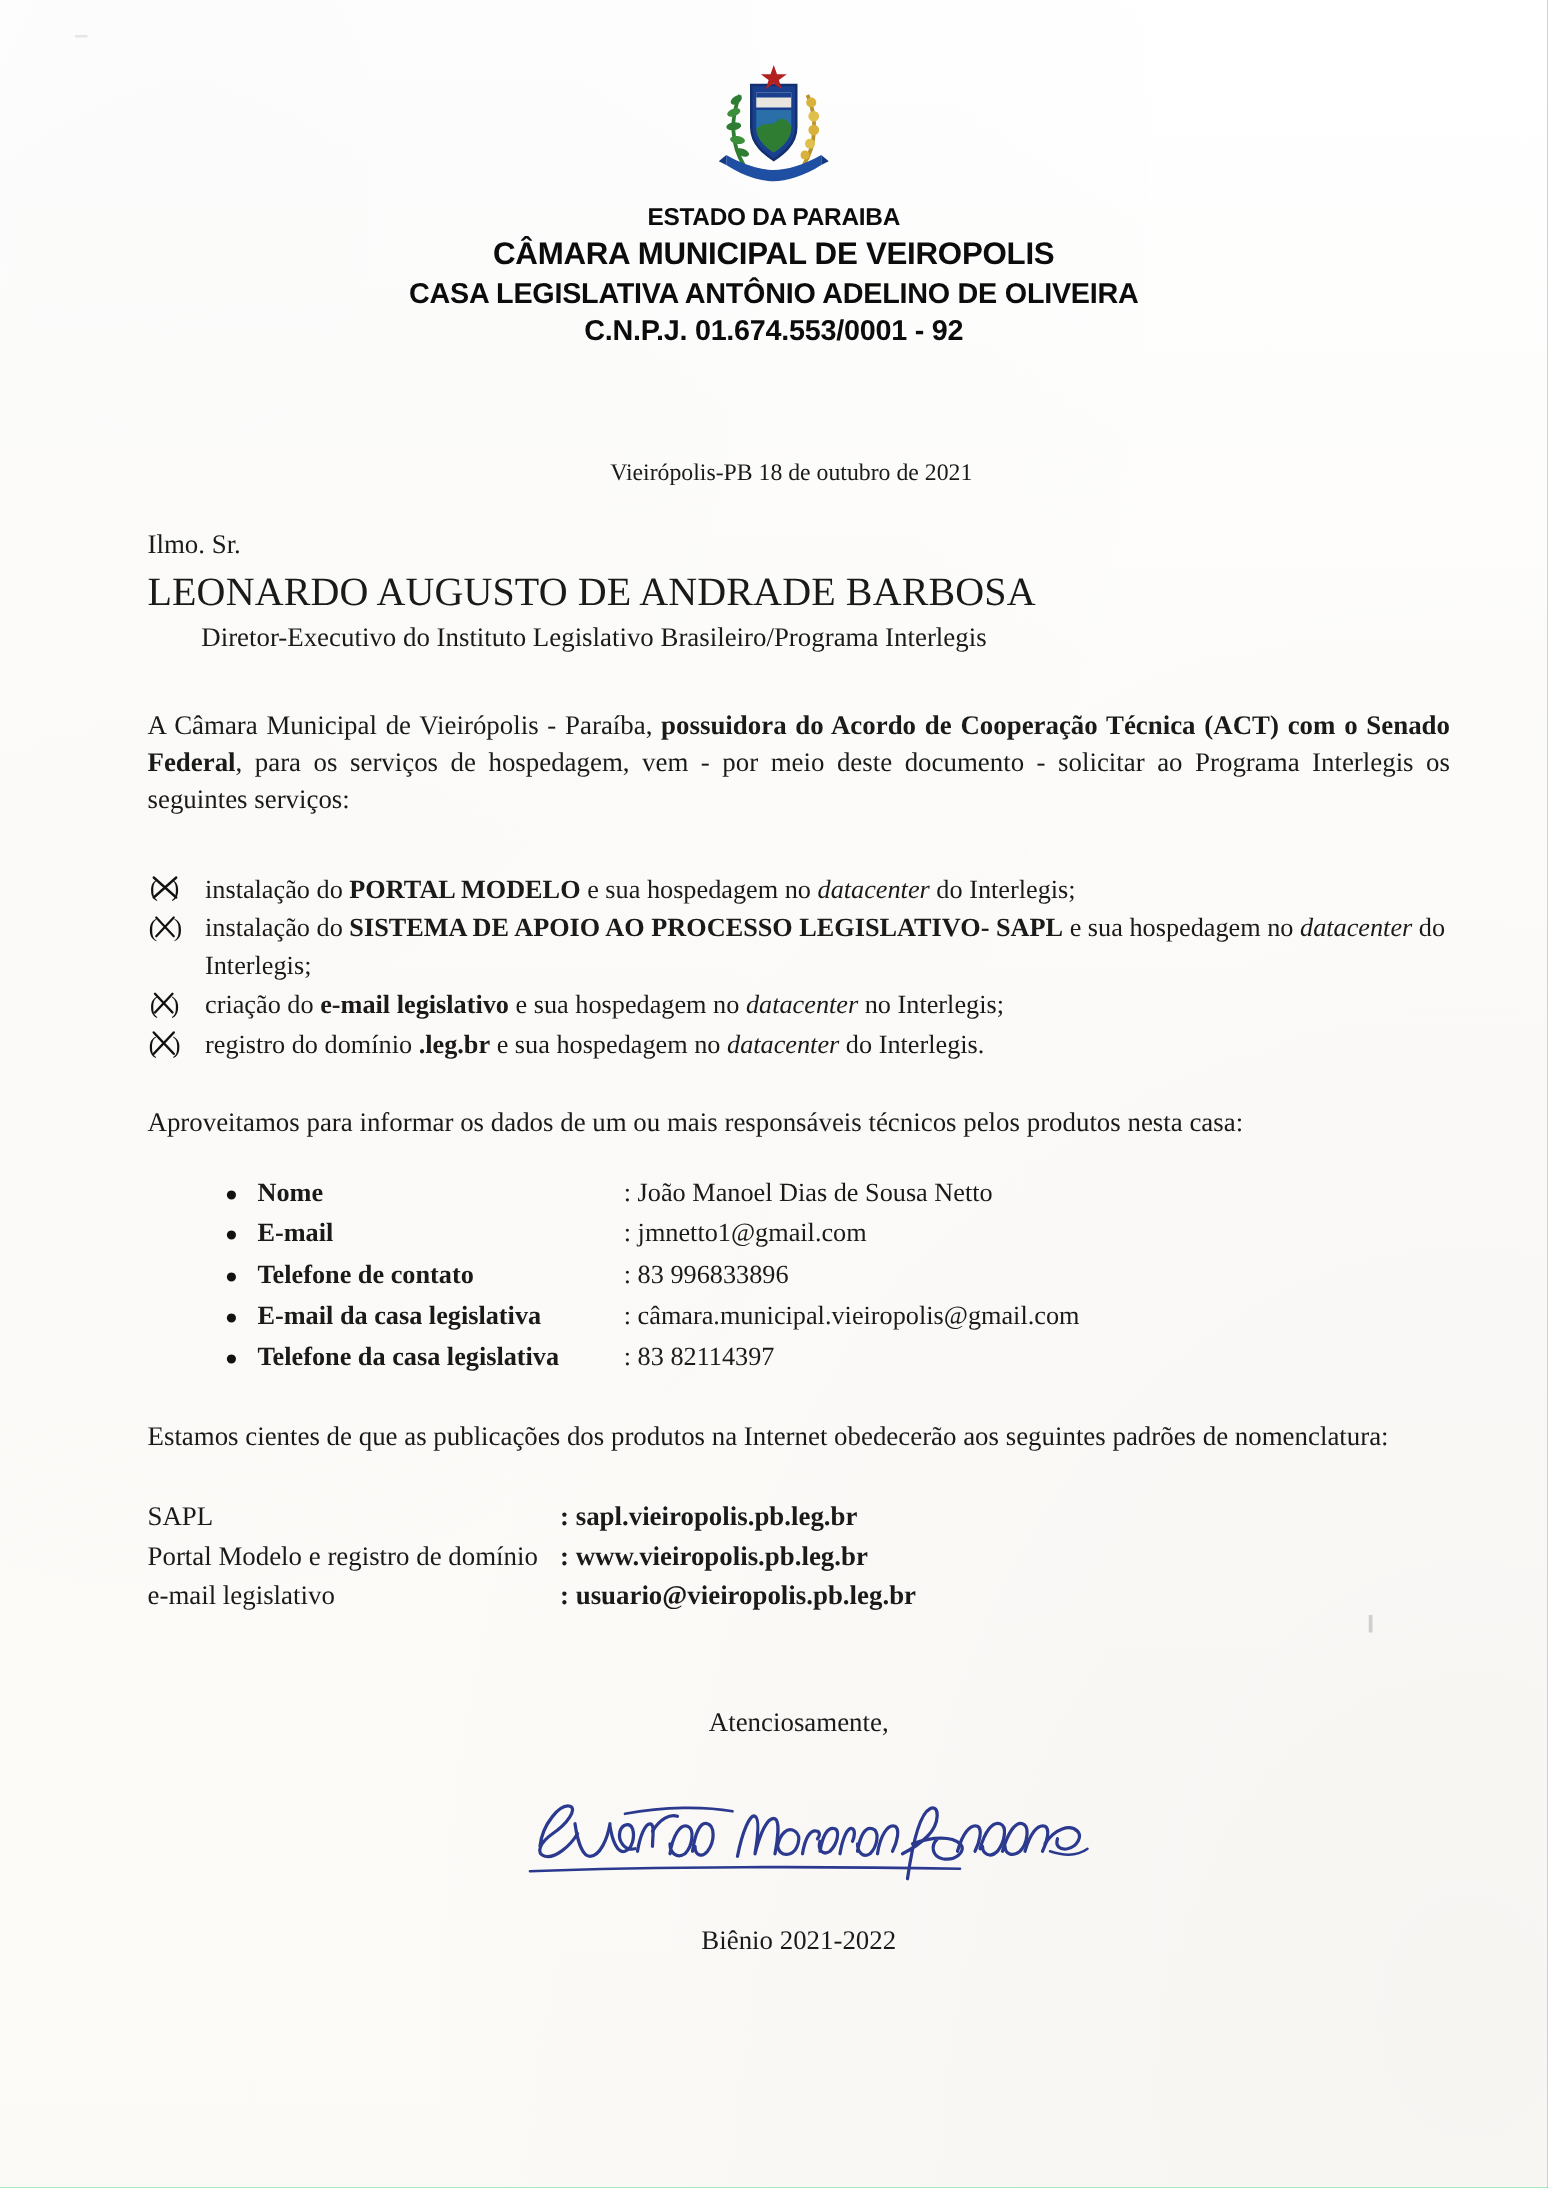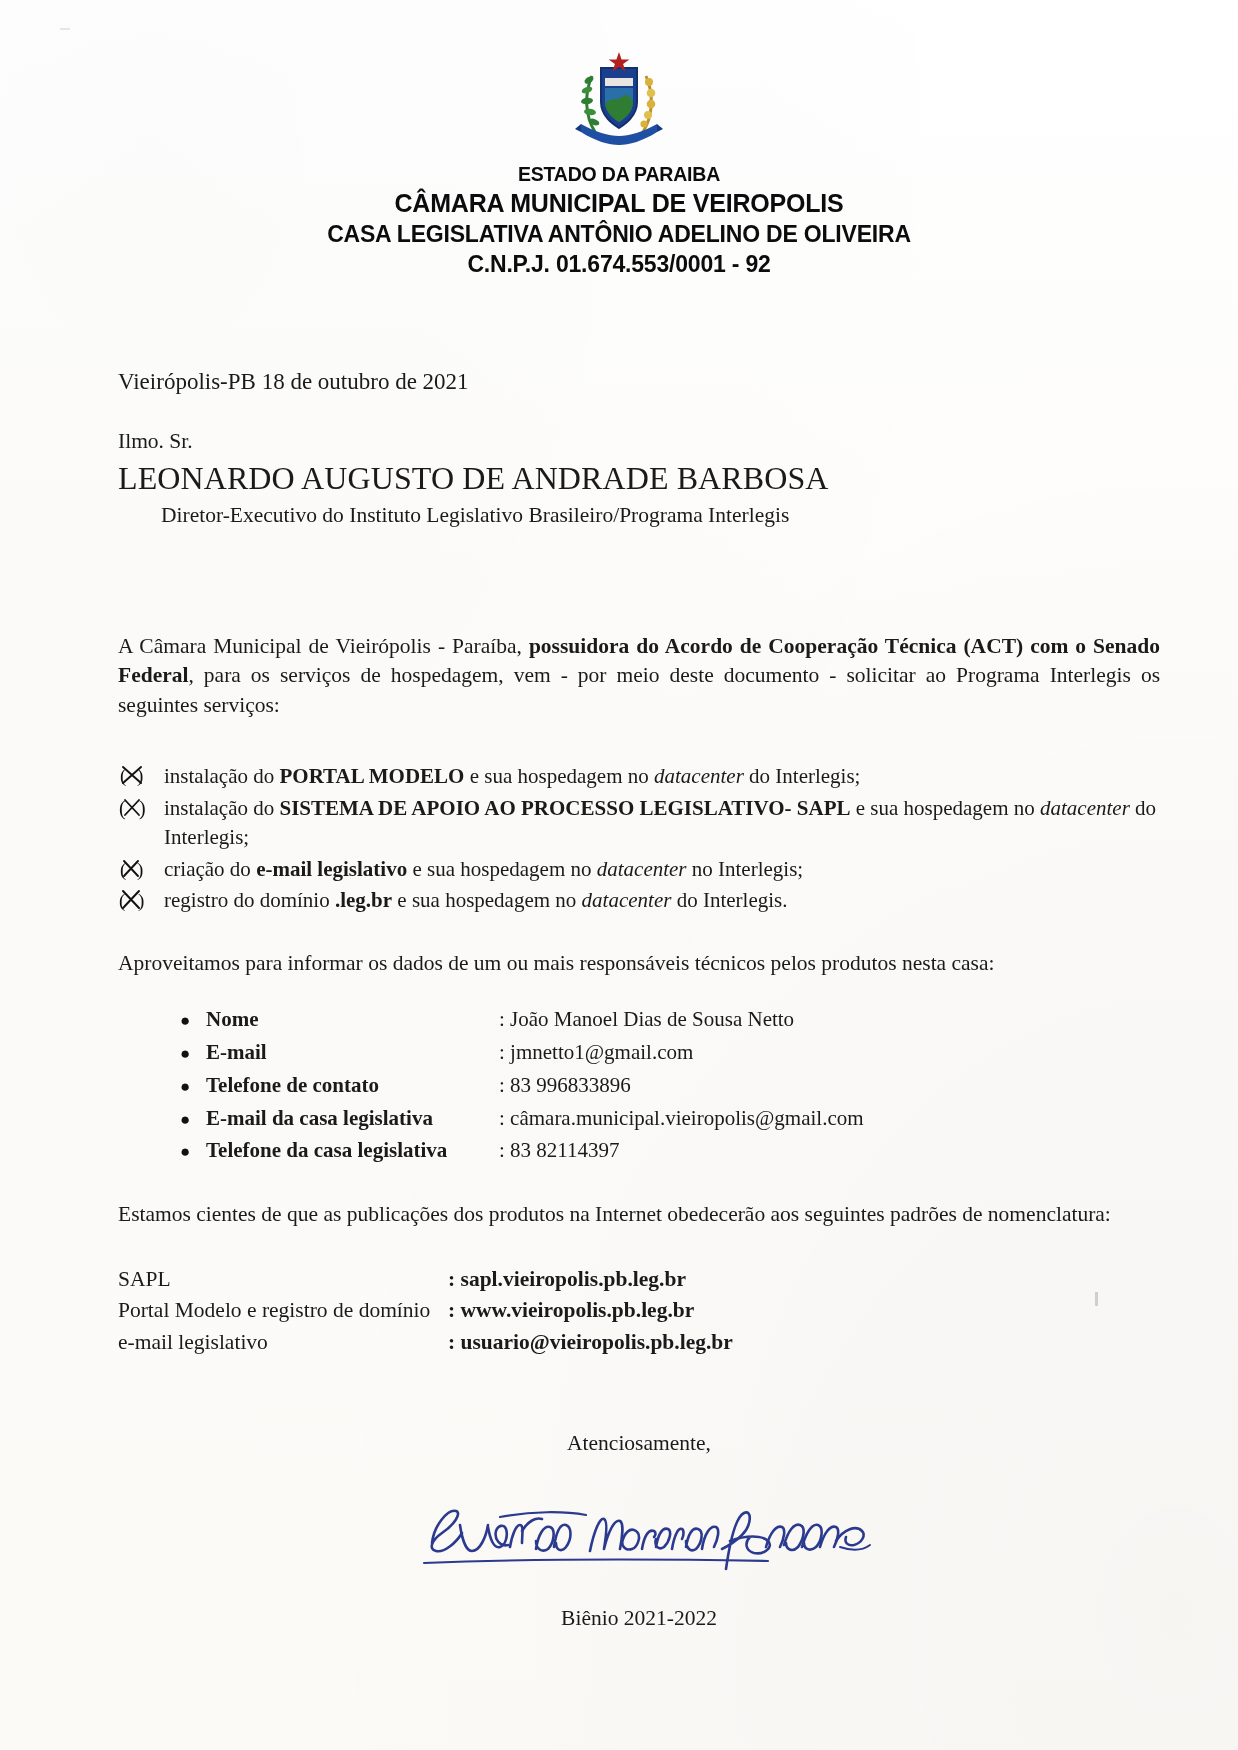--- a/index.html
+++ b/index.html
@@ -67,39 +67,39 @@
   .hdr-casa   { font-size: 23px; }
   .hdr-cnpj   { font-size: 23px; }
 
   
   .body-area {
     margin: 0 78px 0 118px;
     font-size: 21.5px;
     line-height: 1.36;
   }
   .date-line {
-    text-align: left;
+    text-align: center;
     margin-top: 86px;
-    font-size: 23px;
+    font-size: 19px;
     padding-right: 12px;
   }
   .recipient {
     margin-top: 28px;
   }
   .recipient .r-ilmo  { font-size: 21.5px; line-height: 1.5; }
   .recipient .r-name  { font-size: 32px; line-height: 1.35; letter-spacing: 0.1px; }
   .recipient .r-role  { font-size: 21.5px; line-height: 1.45; margin-left: 43px; }
 
   .para {
     margin-top: 34px;
     text-align: justify;
     font-size: 21.5px;
     line-height: 1.38;
   }
-  .para.intro { margin-top: 100px; }
+  .para.intro { margin-top: 40px; }
   b, strong { font-weight: bold; }
   i, em { font-style: italic; }
 
   
   .services {
     margin-top: 42px;
     list-style: none;
     padding: 0;
     margin-left: 0;
   }

